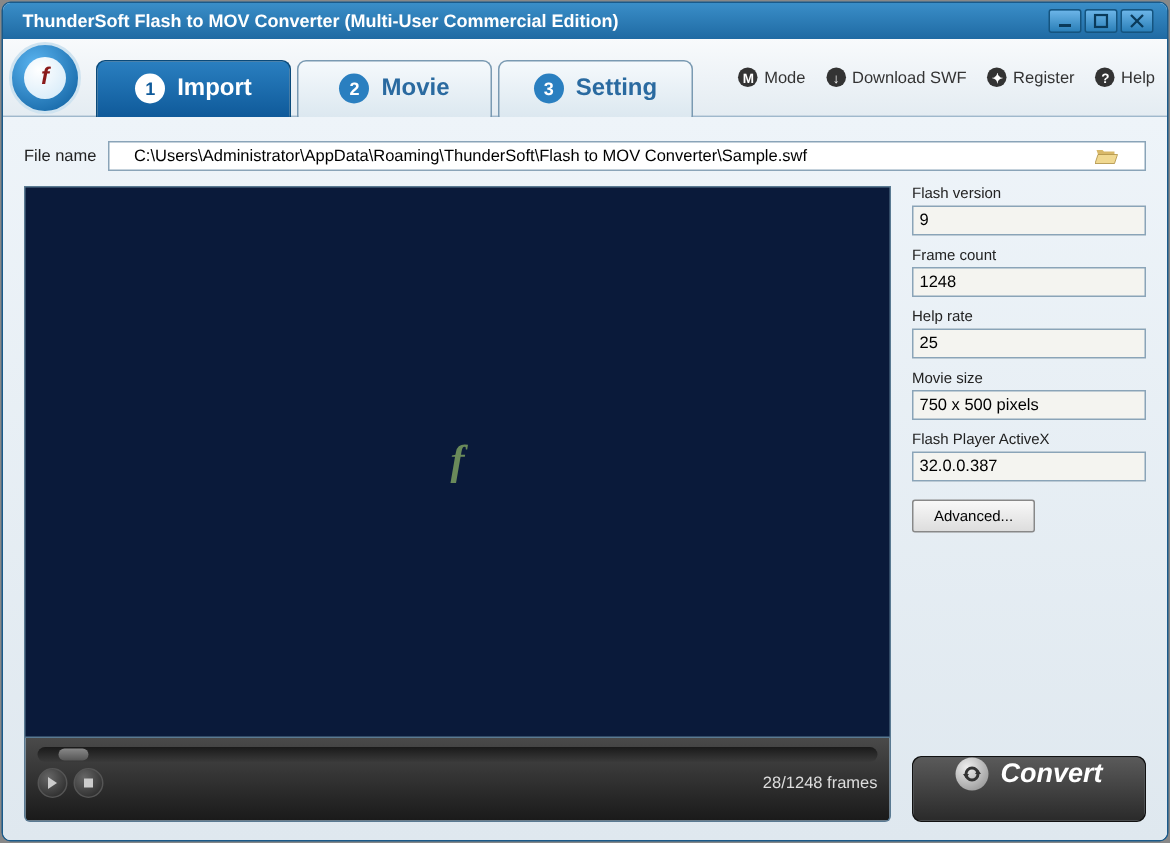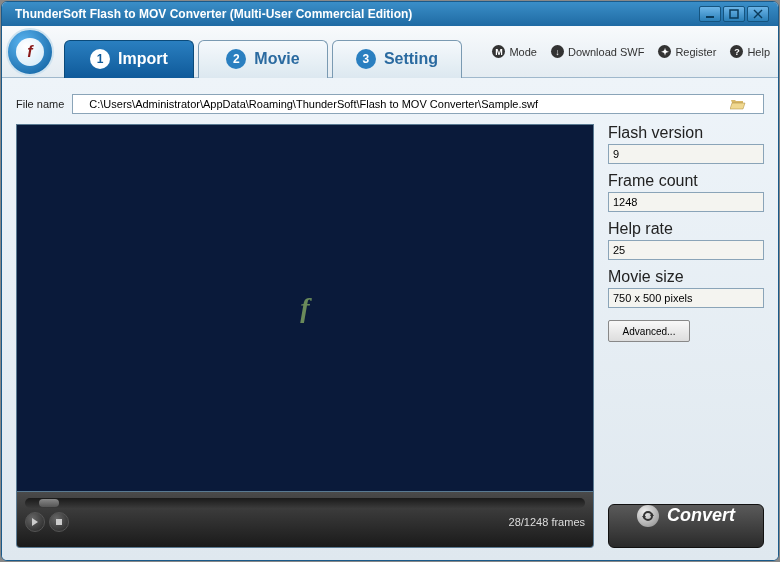--- a/index.html
+++ b/index.html
@@ -42,21 +42,21 @@
 .player { height: 56px; background: linear-gradient(#4a4a4a, #1a1a1a); border: 1px solid #5a7a92; border-top: none; border-radius: 0 0 4px 4px; display: flex; flex-direction: column; padding: 4px 8px; }
 .seek { height: 10px; background: linear-gradient(#1a1a1a, #3a3a3a); border-radius: 5px; margin: 2px 0 4px 0; position: relative; }
 .seek-thumb { position: absolute; left: 14px; top: 1px; width: 20px; height: 8px; background: linear-gradient(#888,#555); border-radius: 4px; }
 .player-controls { display: flex; align-items: center; gap: 4px; }
 .pbtn { width: 20px; height: 20px; border-radius: 50%; background: radial-gradient(circle at 35% 30%, #666, #222); border: 1px solid #555; display: flex; align-items: center; justify-content: center; color: #aaa; cursor: pointer; }
 .pbtn svg { width: 8px; height: 8px; }
 .frames { margin-left: auto; color: #ddd; font-size: 11px; }
 
 .info-col { width: 156px; display: flex; flex-direction: column; }
 .field-group { margin-bottom: 8px; }
-.field-label { font-size: 16px; color: #222; margin-bottom: 2px; display: block; }
+.field-label { font-size: 10px; color: #222; margin-bottom: 2px; display: block; }
 .field-value { width: 100%; height: 20px; border: 1px solid #8aa4b8; background: #f4f4f0; padding: 0 4px; font-size: 11px; display: flex; align-items: center; }
 .adv-btn { width: 82px; height: 22px; background: linear-gradient(#f8f8f8, #ddd); border: 1px solid #888; border-radius: 2px; font-size: 10px; cursor: pointer; margin-top: 4px; }
 
 .convert-btn { margin-top: auto; height: 44px; background: linear-gradient(#5a5a5a, #2a2a2a); border: 1px solid #111; border-radius: 6px; display: flex; align-items: flex-start; justify-content: center; gap: 8px; color: #fff; font-size: 18px; font-weight: bold; font-style: italic; cursor: pointer; }
 .convert-btn .cico { width: 22px; height: 22px; border-radius: 50%; background: radial-gradient(circle at 35% 30%, #eee, #888); display:flex; align-items:center; justify-content:center; }
 </style>
 </head>
 <body>
 
 <div class="window">
@@ -168,20 +168,24 @@
           <div class="field-value">1248</div>
         </div>
         <div class="field-group">
           <span class="field-label">Help rate</span>
           <div class="field-value">25</div>
         </div>
         <div class="field-group">
           <span class="field-label">Movie size</span>
           <div class="field-value">750 x 500 pixels</div>
         </div>
+        <div class="field-group">
+          <span class="field-label">Flash Player ActiveX</span>
+          <div class="field-value">32.0.0.387</div>
+        </div>
         <button class="adv-btn">Advanced...</button>
 
         <div class="convert-btn">
           <span class="cico">
             <svg width="14" height="14" viewBox="0 0 14 14">
                 <path d="M3 7 a4 4 0 0 1 8 0 M11 7 a4 4 0 0 1 -8 0" fill="none" stroke="#333" stroke-width="2"></path>
                 <polygon points="11,4 13,7 9,7" fill="#333"></polygon>
                 <polygon points="3,10 1,7 5,7" fill="#333"></polygon>
               </svg>
           </span>

